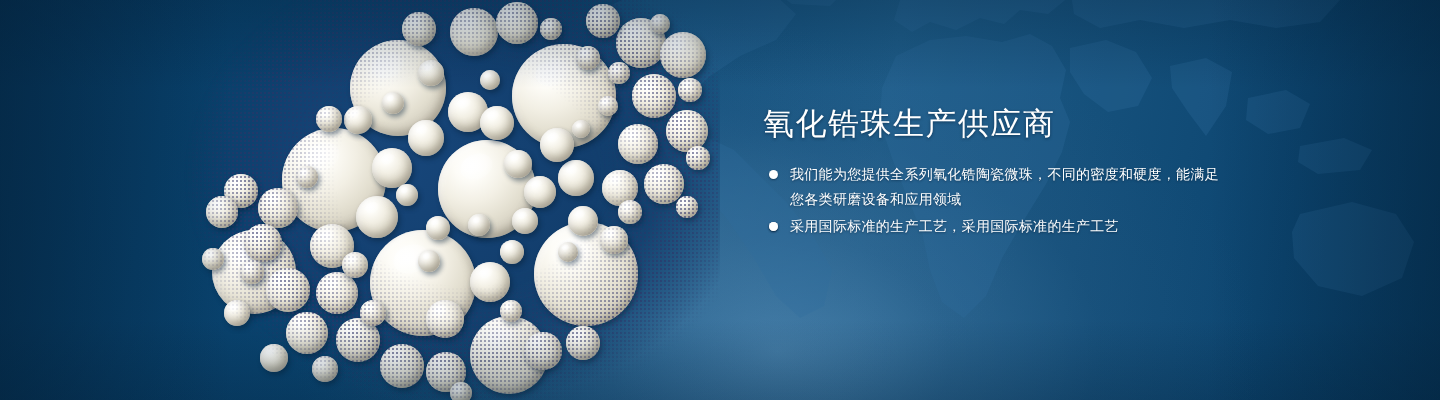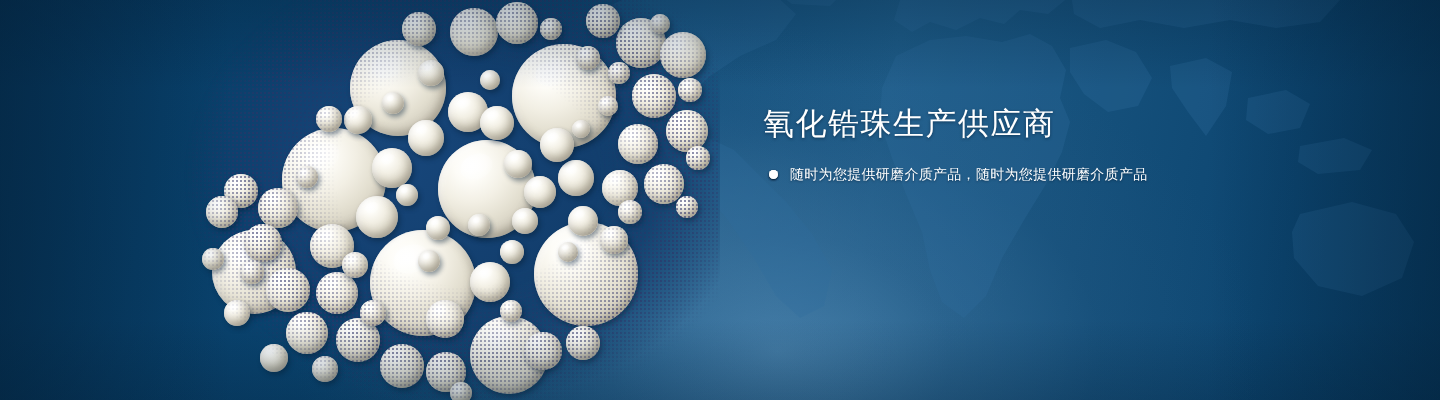--- a/index.html
+++ b/index.html
@@ -295,24 +295,25 @@
   </div>
 
   <div class="bg-vignette"></div>
 
   <div class="copy">
     <h1 class="headline">氧化锆珠生产供应商</h1>
 
     <ul class="bullets">
       <li class="bullet">
         <span class="bullet-dot"></span>
+        <span>我们能为您提供全系列氧化锆陶瓷微珠，不同的密度和硬度，能满足您各类研磨设备和应用领域</span>
       </li>
       <li class="bullet">
         <span class="bullet-dot"></span>
       </li>
       <li class="bullet">
         <span class="bullet-dot"></span>
-        <span>随时为您提供研磨介质产品，随时为您提供研磨介质产品</span>
+        <span>采用国际标准的生产工艺，采用国际标准的生产工艺</span>
       </li>
     </ul>
   </div>
 
 </div>
 
 </body></html>

